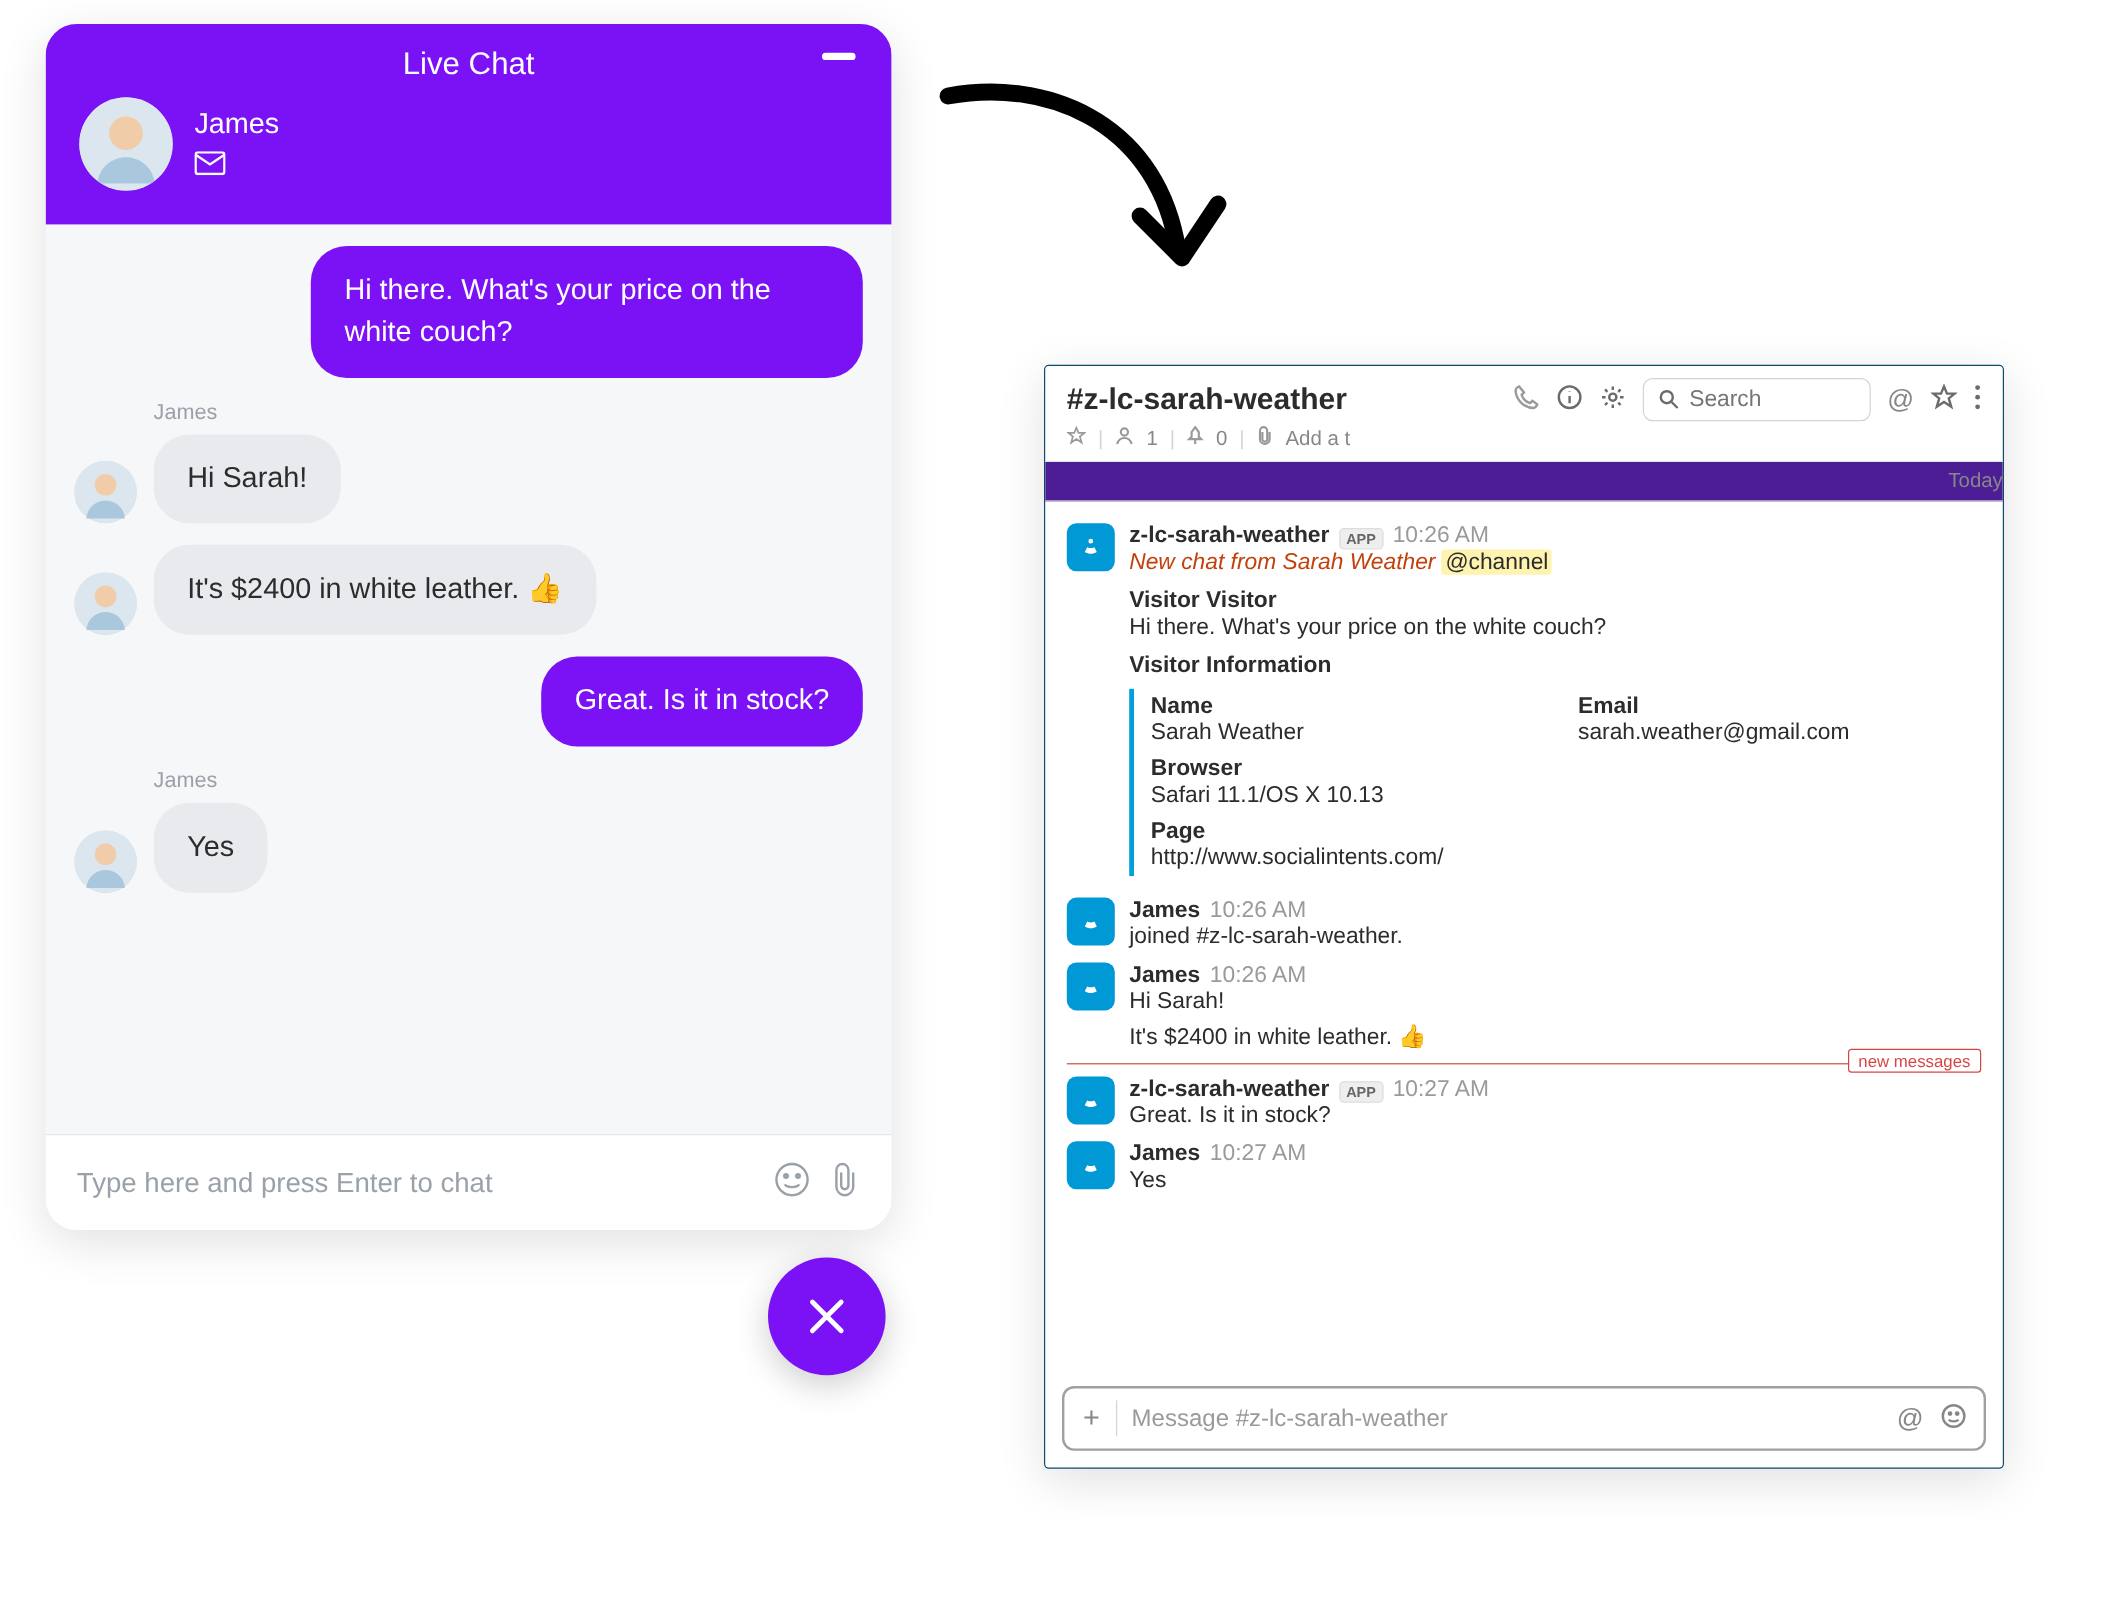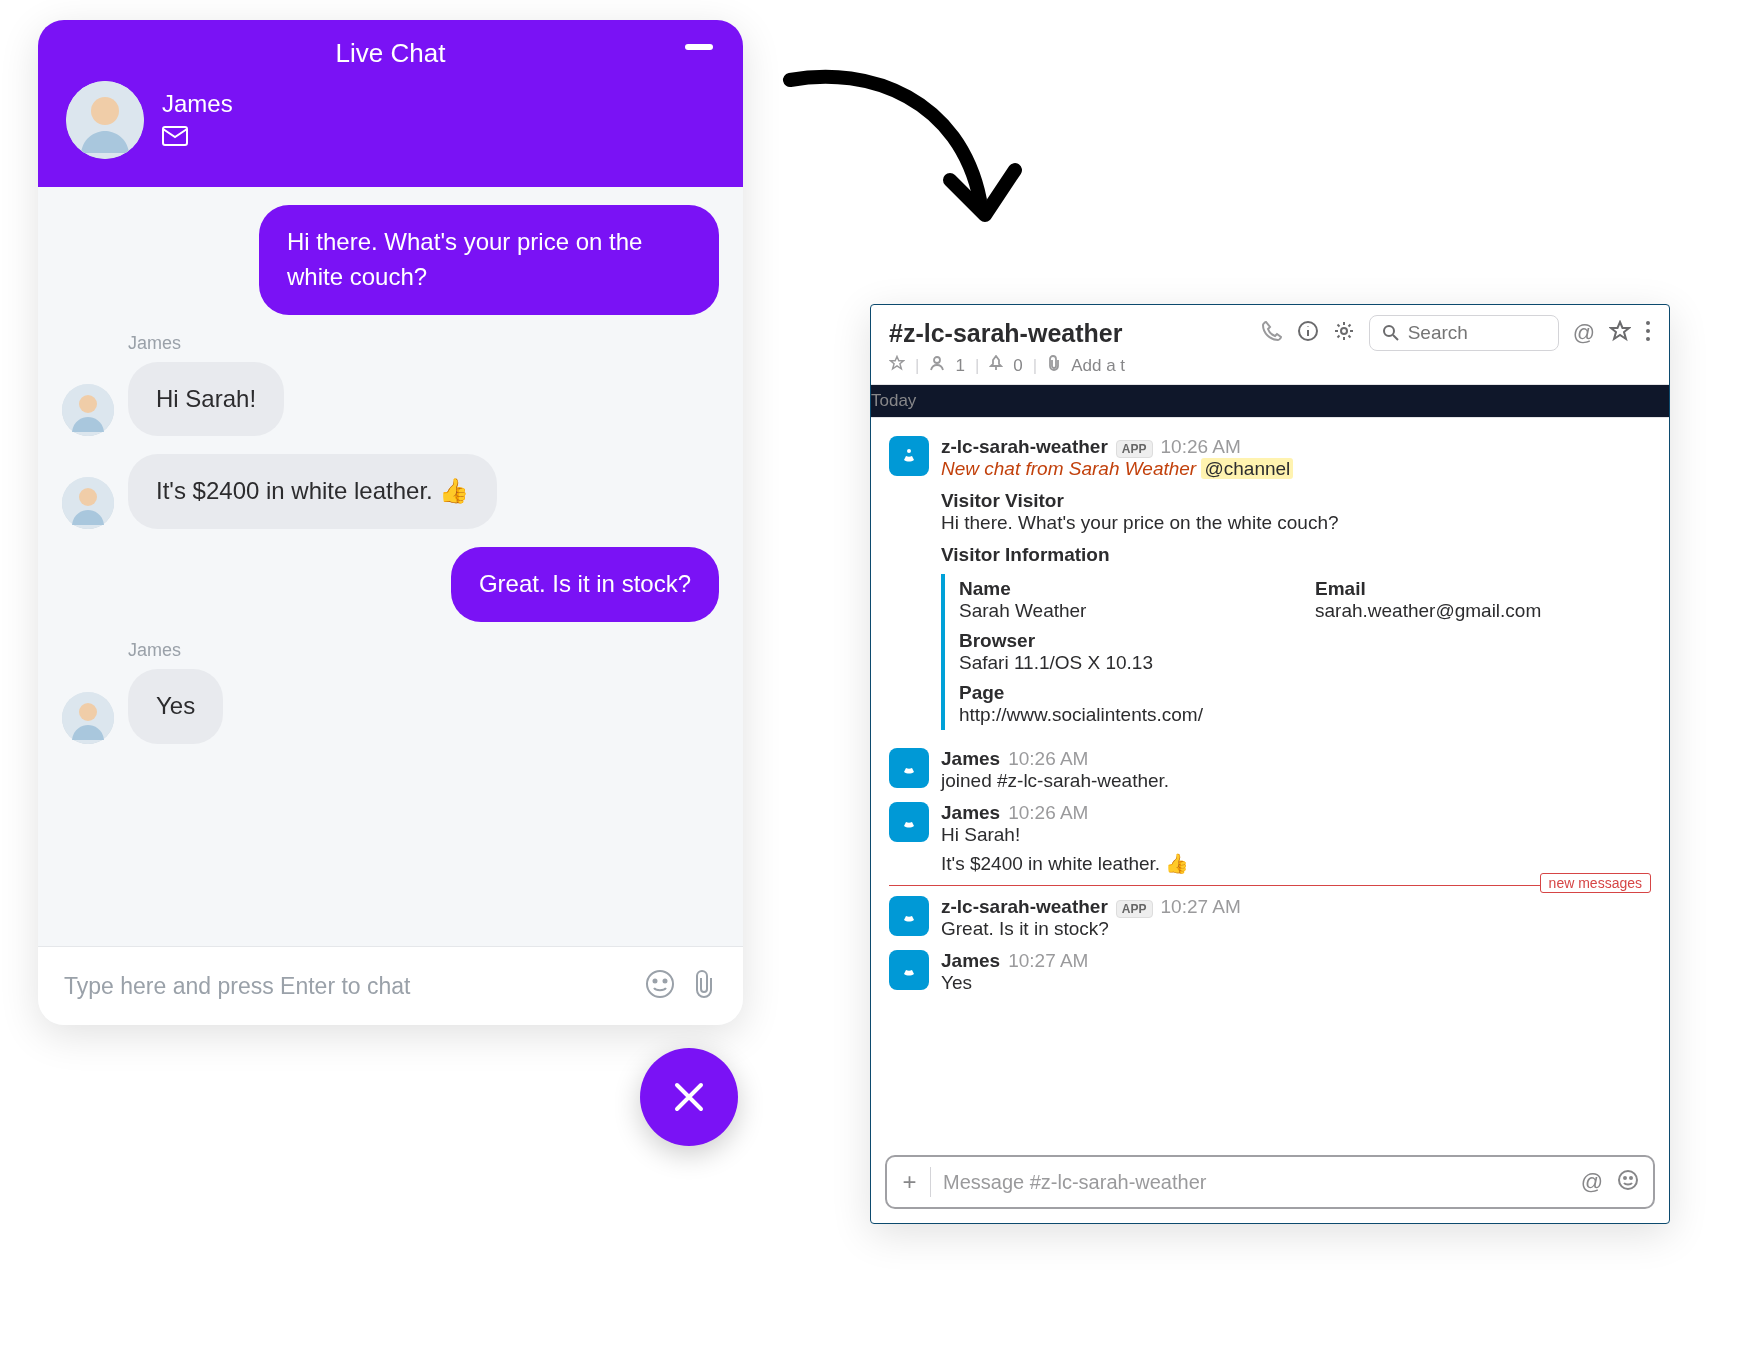--- a/index.html
+++ b/index.html
@@ -156,24 +156,24 @@
     display:flex; align-items:center; gap:8px;
     border:1px solid #d4d4d8; border-radius:8px;
     padding:6px 12px; min-width:190px;
   }
   .search-box input { border:none; outline:none; font-size:19px; width:110px; }
   .slack-meta {
     display:flex; align-items:center; gap:10px; color:#878789; font-size:17px;
   }
   .divider-vert { color:#d4d4d8; }
   .today-divider {
-    text-align:left; font-size:17px; color:#878789;
+    text-align:right; font-size:17px; color:#878789;
     padding:6px 0;
     border-bottom:1px solid #e4e4e6;
-    background:#0f172a;
+    background:#4c1d95;
   }
   .slack-body {
     flex:1;
     overflow-y:auto;
     padding: 8px 18px 8px 18px;
     font-size:19px;
     color:#2c2c2e;
   }
   .msg { display:flex; gap:12px; margin-top:10px; }
   .msg-avatar {

